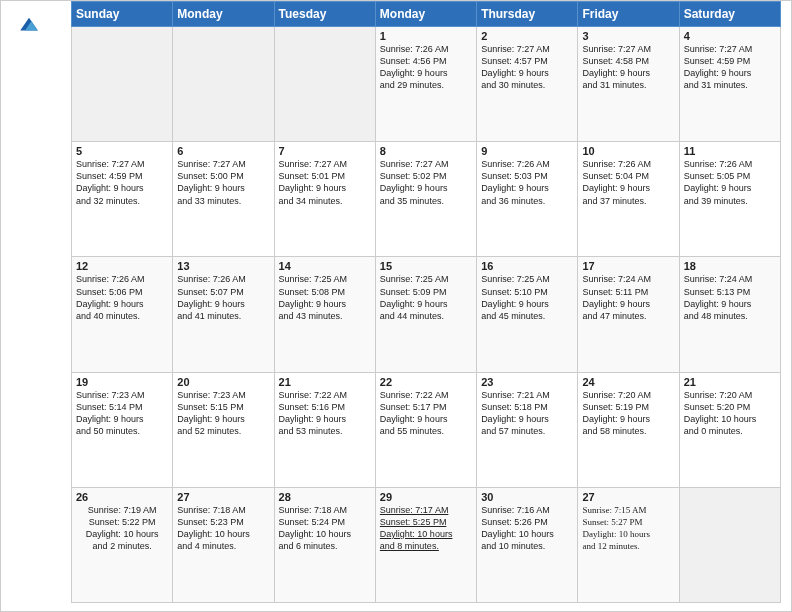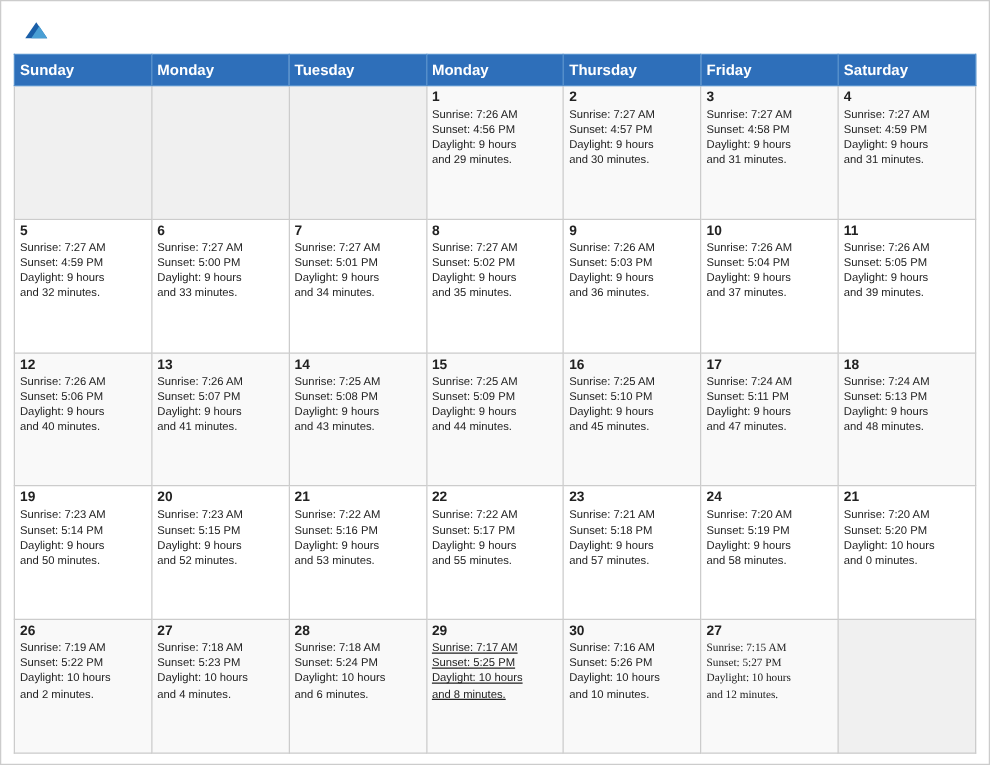--- a/index.html
+++ b/index.html
@@ -9,21 +9,21 @@
       font-family: Arial, sans-serif;
       background: #fff;
       overflow: hidden;
     }
     .page {
       width: 792px;
       height: 612px;
       background: #fff;
       border: 1px solid #ccc;
       display: flex;
-      flex-direction: column;
+      flex-direction: row;
     }
     .header {
       display: flex;
       align-items: flex-start;
       justify-content: space-between;
       padding: 10px 16px 6px 16px;
     }
     .logo {
       display: flex;
       align-items: center;
@@ -329,21 +329,21 @@
               <span class="day-num">21</span>
               <div class="cell-content" style="white-space: pre-line;">Sunrise: 7:20 AM
 Sunset: 5:20 PM
 Daylight: 10 hours
 and 0 minutes.</div>
             </td>
           </tr>
           <tr>
             <td>
               <span class="day-num">26</span>
-              <div class="cell-content" style="white-space: pre-line;">Sunrise: 7:19 AM
+              <div class="cell-content" style="white-space: pre-line; text-align: center;">Sunrise: 7:19 AM
 Sunset: 5:22 PM
 Daylight: 10 hours
 and 2 minutes.</div>
             </td>
             <td>
               <span class="day-num">27</span>
               <div class="cell-content" style="white-space: pre-line;">Sunrise: 7:18 AM
 Sunset: 5:23 PM
 Daylight: 10 hours
 and 4 minutes.</div>

